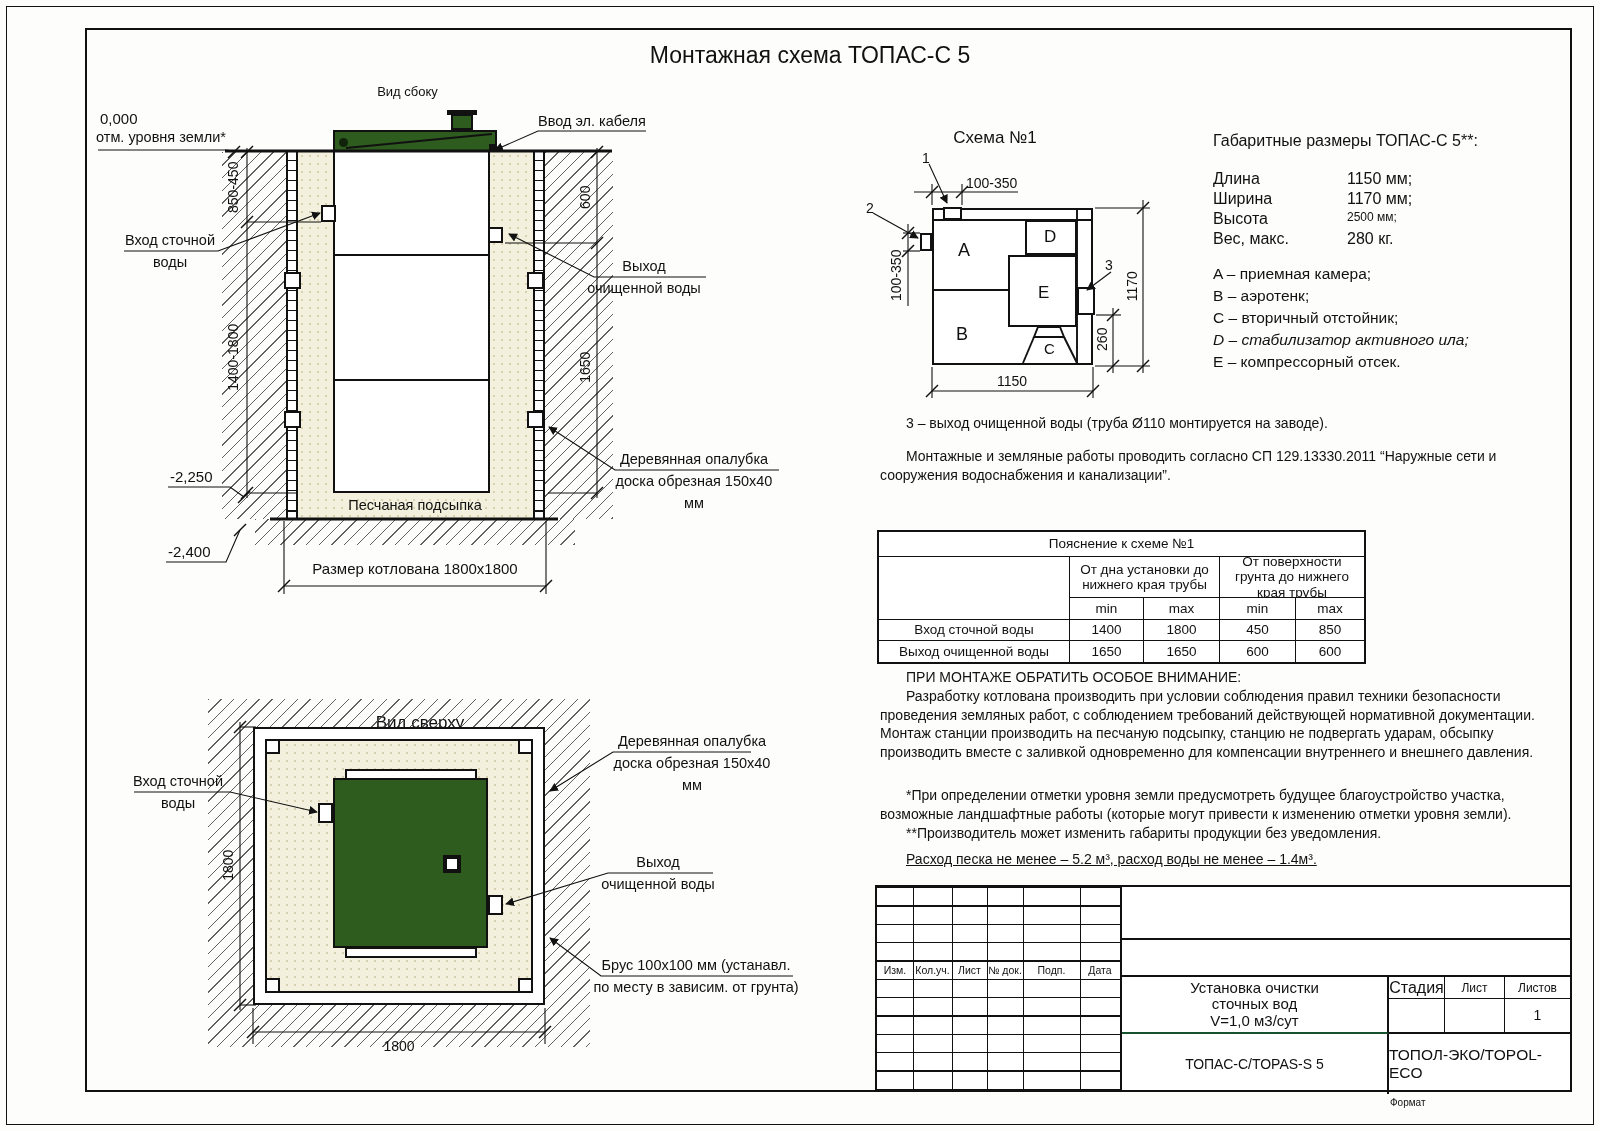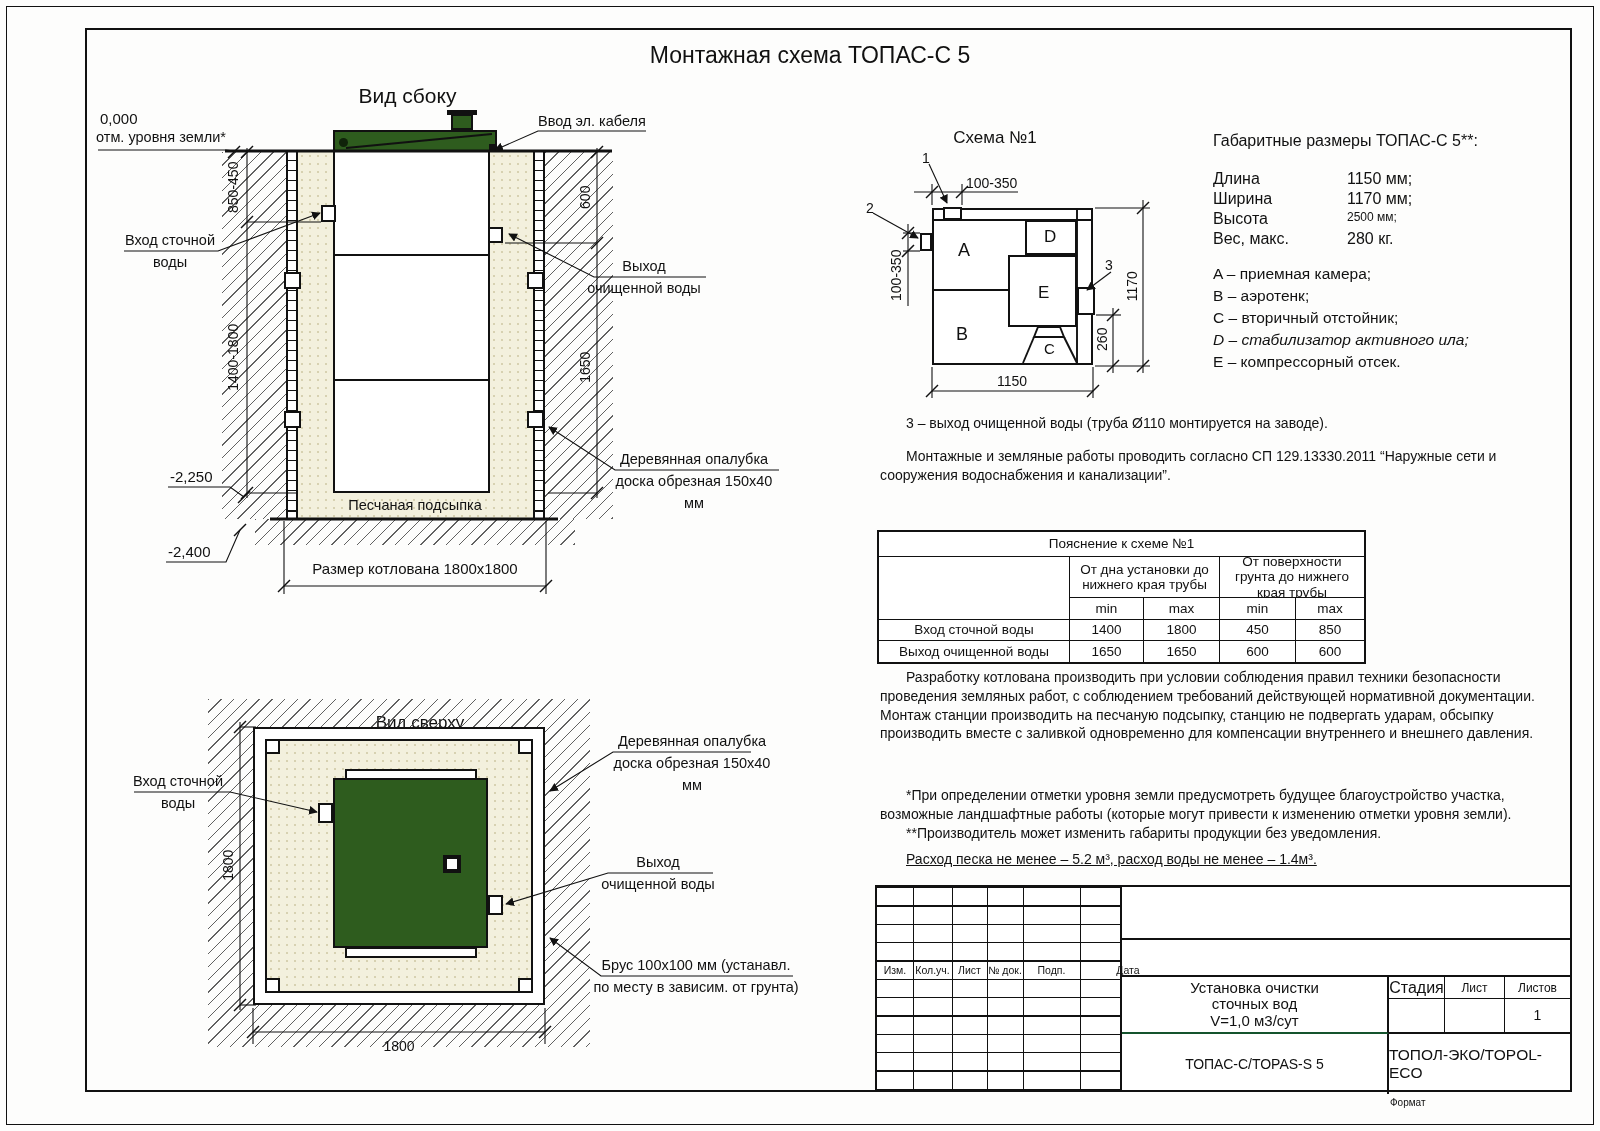--- a/index.html
+++ b/index.html
@@ -57,21 +57,21 @@
 </head>
 <body>
 
 <div class="page">
 
   <div class="abs" style="left:6px;top:6px;width:1586px;height:1117px;border:1.5px solid #111;"></div>
   <div class="abs" style="left:85px;top:28px;width:1487px;height:1064px;border:2.5px solid #111;box-sizing:border-box;"></div>
 
   <div class="t ctr nw" style="left:500px;top:42px;width:620px;font-size:23px;">Монтажная схема ТОПАС-С 5</div>
 
-  <div class="t ctr nw" style="left:350px;top:84px;width:115px;font-size:21px;">Вид сбоку</div>
+  <div class="t ctr nw" style="left:350px;top:84px;width:115px;font-size:13px;">Вид сбоку</div>
 
   <div class="abs hatch" style="left:222px;top:152px;width:64px;height:367px;"></div>
   <div class="abs hatch" style="left:545px;top:152px;width:68px;height:367px;"></div>
   <div class="abs hatch" style="left:255px;top:519px;width:320px;height:26px;"></div>
 
   <div class="abs sand" style="left:298px;top:152px;width:235px;height:367px;"></div>
   <div class="abs ladder" style="left:286px;top:150px;width:12px;height:369px;box-sizing:border-box;"></div>
   <div class="abs ladder" style="left:533px;top:150px;width:12px;height:369px;box-sizing:border-box;"></div>
 
   <div class="box" style="left:333px;top:150px;width:157px;height:343px;border-width:2.5px;"></div>
@@ -188,39 +188,40 @@
     <div>450</div>
     <div>850</div>
     <div>Выход очищенной воды</div>
     <div>1650</div>
     <div>1650</div>
     <div>600</div>
     <div>600</div>
   </div>
 
   <div class="para" style="left:880px;top:668px;width:662px;">
+    <p>ПРИ МОНТАЖЕ ОБРАТИТЬ ОСОБОЕ ВНИМАНИЕ:</p>
     <p>Разработку котлована производить при условии соблюдения правил техники безопасности проведения земляных работ, с соблюдением требований действующей нормативной документации. Монтаж станции производить на песчаную подсыпку, станцию не подвергать ударам, обсыпку производить вместе с заливкой одновременно для компенсации внутреннего и внешнего давления.</p>
   </div>
 
   <div class="para" style="left:880px;top:786px;width:668px;">
     <p>*При определении отметки уровня земли предусмотреть будущее благоустройство участка, возможные ландшафтные работы (которые могут привести к изменению отметки уровня земли).</p>
     <p>**Производитель может изменить габариты продукции без уведомления.</p>
   </div>
   <div class="para" style="left:880px;top:850px;width:620px;">
     <p style="text-indent:26px;"><span style="text-decoration:underline;">Расход песка не менее – 5.2 м³, расход воды не менее – 1.4м³.</span></p>
   </div>
 
   <div class="stamp">
     <div class="stamp-left">
       <div class="stamp-h" style="left:0;width:36px;">Изм.</div>
       <div class="stamp-h" style="left:36px;width:39px;">Кол.уч.</div>
       <div class="stamp-h" style="left:75px;width:35px;">Лист</div>
       <div class="stamp-h" style="left:110px;width:36px;">№ док.</div>
       <div class="stamp-h" style="left:146px;width:57px;">Подп.</div>
-      <div class="stamp-h" style="left:203px;width:40px;padding-left:28px;">Дата</div>
+      <div class="stamp-h" style="left:203px;width:40px;">Дата</div>
     </div>
     <div class="scell" style="left:245px;top:0;right:0;height:53px;border-bottom:2px solid #111;"></div>
     <div class="scell" style="left:245px;top:53px;right:0;height:37px;border-bottom:2px solid #111;"></div>
     <div class="scell" style="left:245px;top:90px;width:267px;height:57px;border-right:2px solid #111;border-bottom:2px solid #14532d;
                 display:flex;flex-direction:column;align-items:center;justify-content:center;line-height:1.08;font-size:15px;">
       <span>Установка очистки</span>
       <span>сточных вод</span>
       <span>V=1,0 м3/сут</span>
     </div>
     <div class="scell" style="left:512px;top:90px;width:56px;height:22px;border-right:1.5px solid #111;border-bottom:1.5px solid #111;

